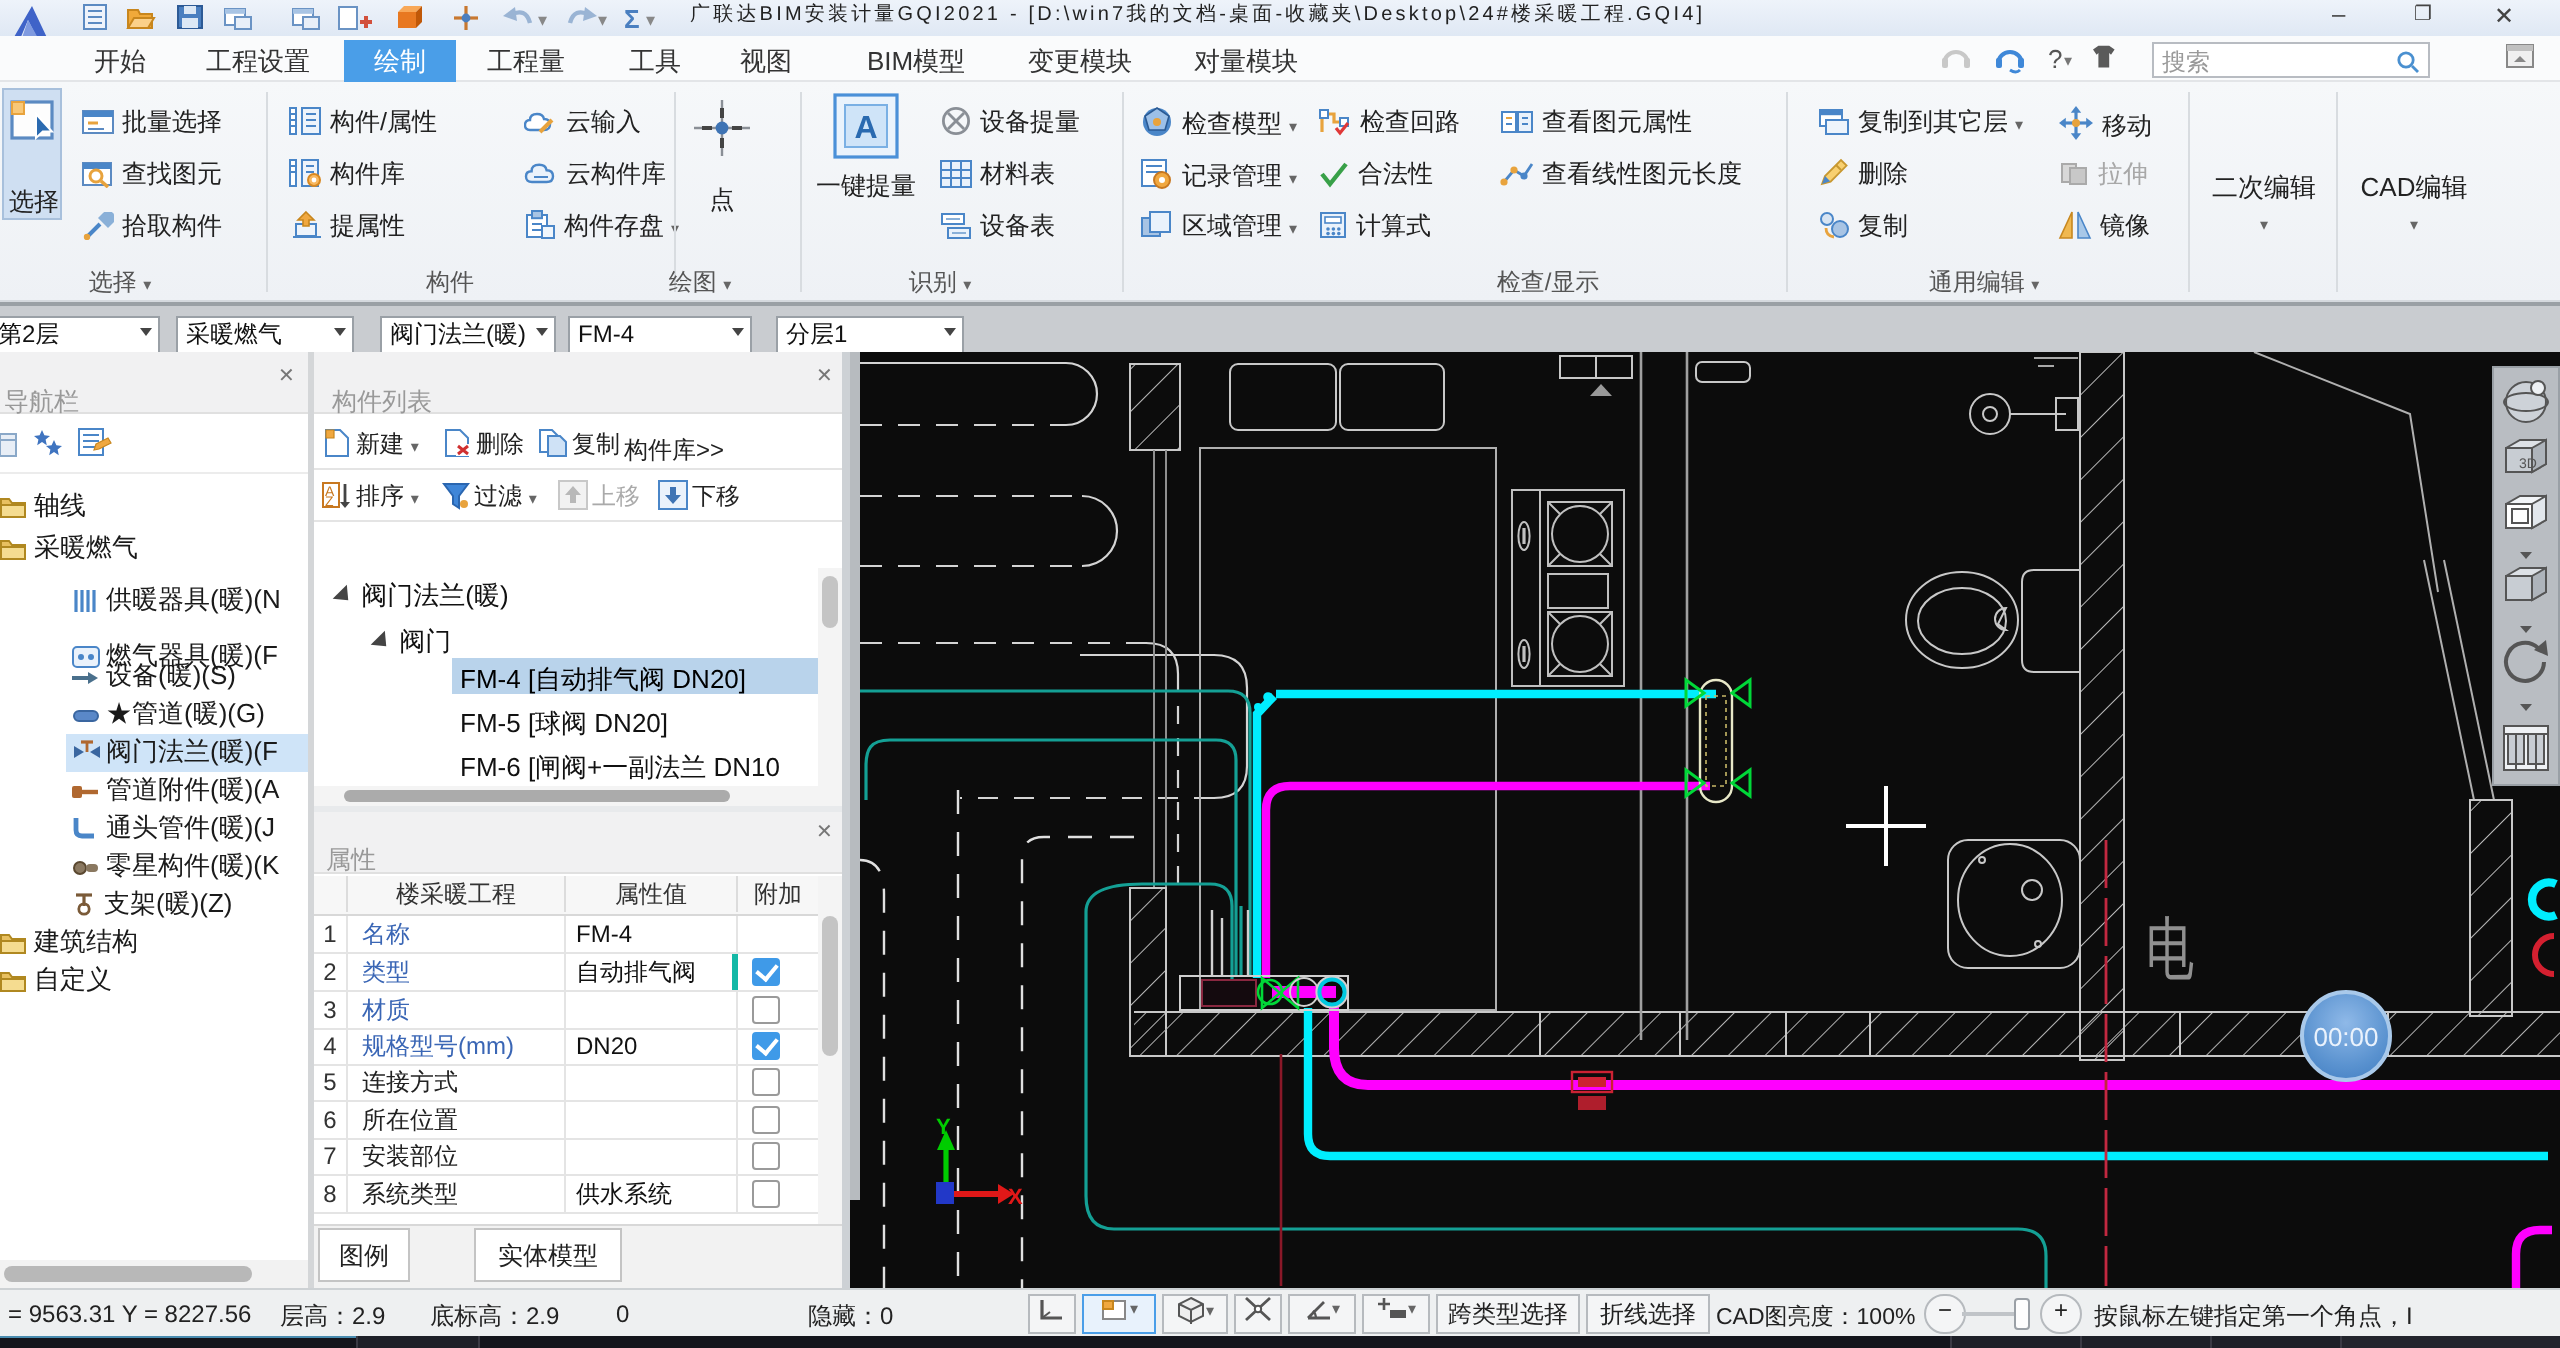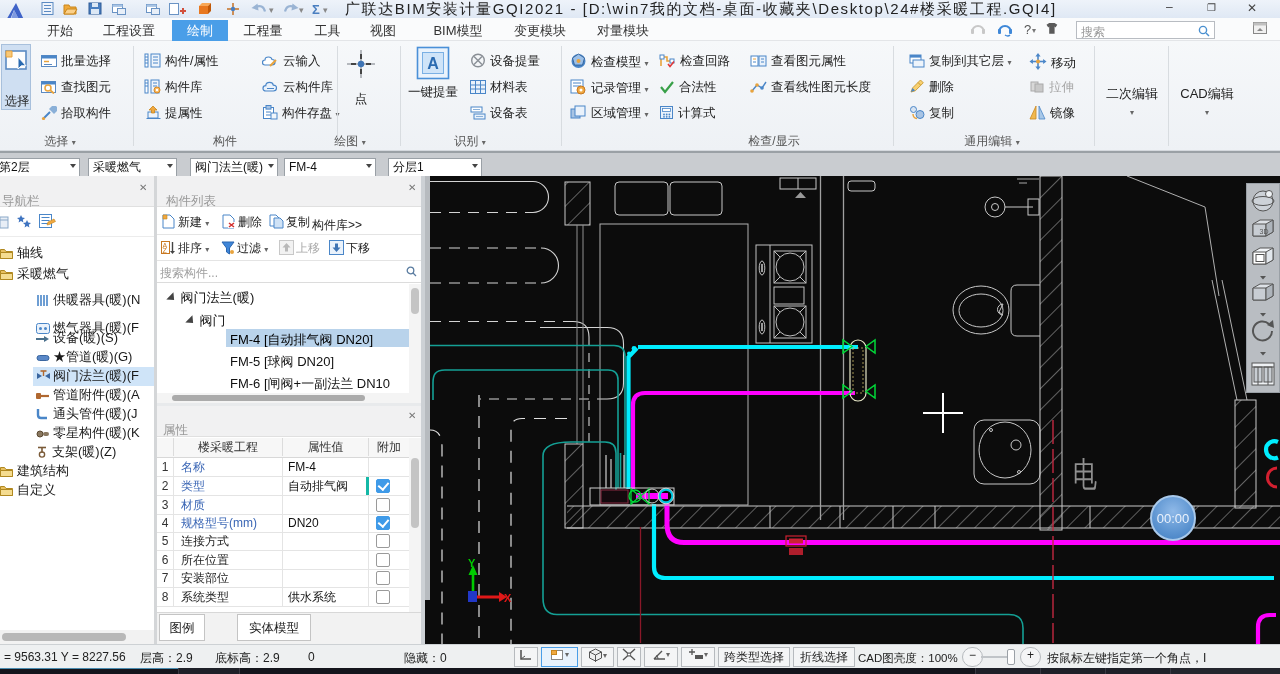--- a/index.html
+++ b/index.html
@@ -1,21 +1,21 @@
 <!DOCTYPE html>
 <html><head>
 <meta charset="utf-8">
 <style>
 *{margin:0;padding:0;box-sizing:border-box;}
 html,body{width:1280px;height:674px;overflow:hidden;font-family:"Liberation Sans",sans-serif;}
 #app{position:relative;width:1280px;height:674px;background:#fff;}
 .abs{position:absolute;}
 
 #titlebar{left:0;top:0;width:1280px;height:18px;background:linear-gradient(#eef3fa,#dfe8f4);font-size:12px;color:#333;}
-#titletext{left:345px;top:0;width:640px;height:14px;font-size:15px;letter-spacing:1.6px;color:#222;white-space:nowrap;}
+#titletext{left:345px;top:0;width:640px;height:14px;font-size:10px;letter-spacing:1.6px;color:#222;white-space:nowrap;}
 .winbtn{color:#444;font-size:12px;line-height:12px;}
 
 #tabrow{left:0;top:18px;width:1280px;height:23px;background:#fafbfc;border-bottom:1px solid #e3e5e8;}
 .tab{position:absolute;top:2px;height:21px;line-height:21px;font-size:13px;color:#333;text-align:center;}
 #tabsel{position:absolute;left:172px;top:2px;width:56px;height:22px;background:#4a9ee8;color:#fff;line-height:22px;text-align:center;font-size:13px;}
 
 #ribbon{left:0;top:41px;width:1280px;height:110px;background:linear-gradient(#f6f8fa,#eef1f5);border-bottom:1px solid #d5d9de;}
 .rsep{position:absolute;top:5px;width:1px;height:100px;background:#d8dce0;}
 .ritem{position:absolute;height:17px;font-size:12.5px;color:#222;white-space:nowrap;}
 .ritem svg{vertical-align:-3px;margin-right:4px;}
@@ -485,27 +485,20 @@
       <div class="tbtn dis" style="left:122px;top:5px;color:#aaa;"><svg width="15" height="15" viewBox="0 0 15 15">
             <rect x="0.5" y="0.5" width="14" height="14" fill="#f2f2f2" stroke="#c8c8c8"></rect>
             <path d="M7.5 3 l4 4.5 h-2.5 v4 h-3 v-4 h-2.5 z" fill="#b8b8b8"></path>
           </svg>上移</div>
       <div class="tbtn" style="left:172px;top:5px;"><svg width="15" height="15" viewBox="0 0 15 15">
             <rect x="0.5" y="0.5" width="14" height="14" fill="#eaf2fb" stroke="#4a86c8"></rect>
             <path d="M7.5 12 l-4 -4.5 h2.5 v-4 h3 v4 h2.5 z" fill="#3f74b4"></path>
           </svg>下移</div>
     </div>
 
-    <div class="abs" style="left:0;top:85px;width:264px;height:22px;border-bottom:1px solid #dcdcdc;">
-      <span style="position:absolute;left:3px;top:4px;font-size:12px;color:#a0a0a0;">搜索构件...</span>
-      <svg class="abs" style="left:249px;top:5px" width="11" height="11" viewBox="0 0 11 11">
-          <circle cx="4.5" cy="4.5" r="3.3" fill="none" stroke="#5a7ca0" stroke-width="1.3"></circle>
-          <line x1="7" y1="7" x2="10" y2="10" stroke="#5a7ca0" stroke-width="1.3"></line>
-        </svg>
-    </div>
 
     <div class="abs" style="left:10px;top:113px;font-size:13px;color:#111;"><span style="display:inline-block;width:0;height:0;border-left:5px solid transparent;border-right:5px solid transparent;border-top:6px solid #444;transform:rotate(-45deg);vertical-align:1px;"></span> 阀门法兰(暖)</div>
     <div class="abs" style="left:29px;top:136px;font-size:13px;color:#111;"><span style="display:inline-block;width:0;height:0;border-left:5px solid transparent;border-right:5px solid transparent;border-top:6px solid #444;transform:rotate(-45deg);vertical-align:1px;"></span> 阀门</div>
     <div class="abs" style="left:69px;top:153px;width:183px;height:18px;background:#b9d3eb;"></div>
     <div class="abs" style="left:73px;top:155px;font-size:13px;color:#000;white-space:nowrap;">FM-4 [自动排气阀 DN20]</div>
     <div class="abs" style="left:73px;top:177px;font-size:13px;color:#111;white-space:nowrap;">FM-5 [球阀 DN20]</div>
     <div class="abs" style="left:73px;top:199px;width:179px;overflow:hidden;font-size:13px;color:#111;white-space:nowrap;">FM-6 [闸阀+一副法兰 DN10</div>
 
     <div class="abs" style="left:252px;top:108px;width:12px;height:109px;background:#f4f4f4;">
         <div class="abs" style="left:2px;top:4px;width:8px;height:26px;background:#c4c4c4;border-radius:4px;"></div>

